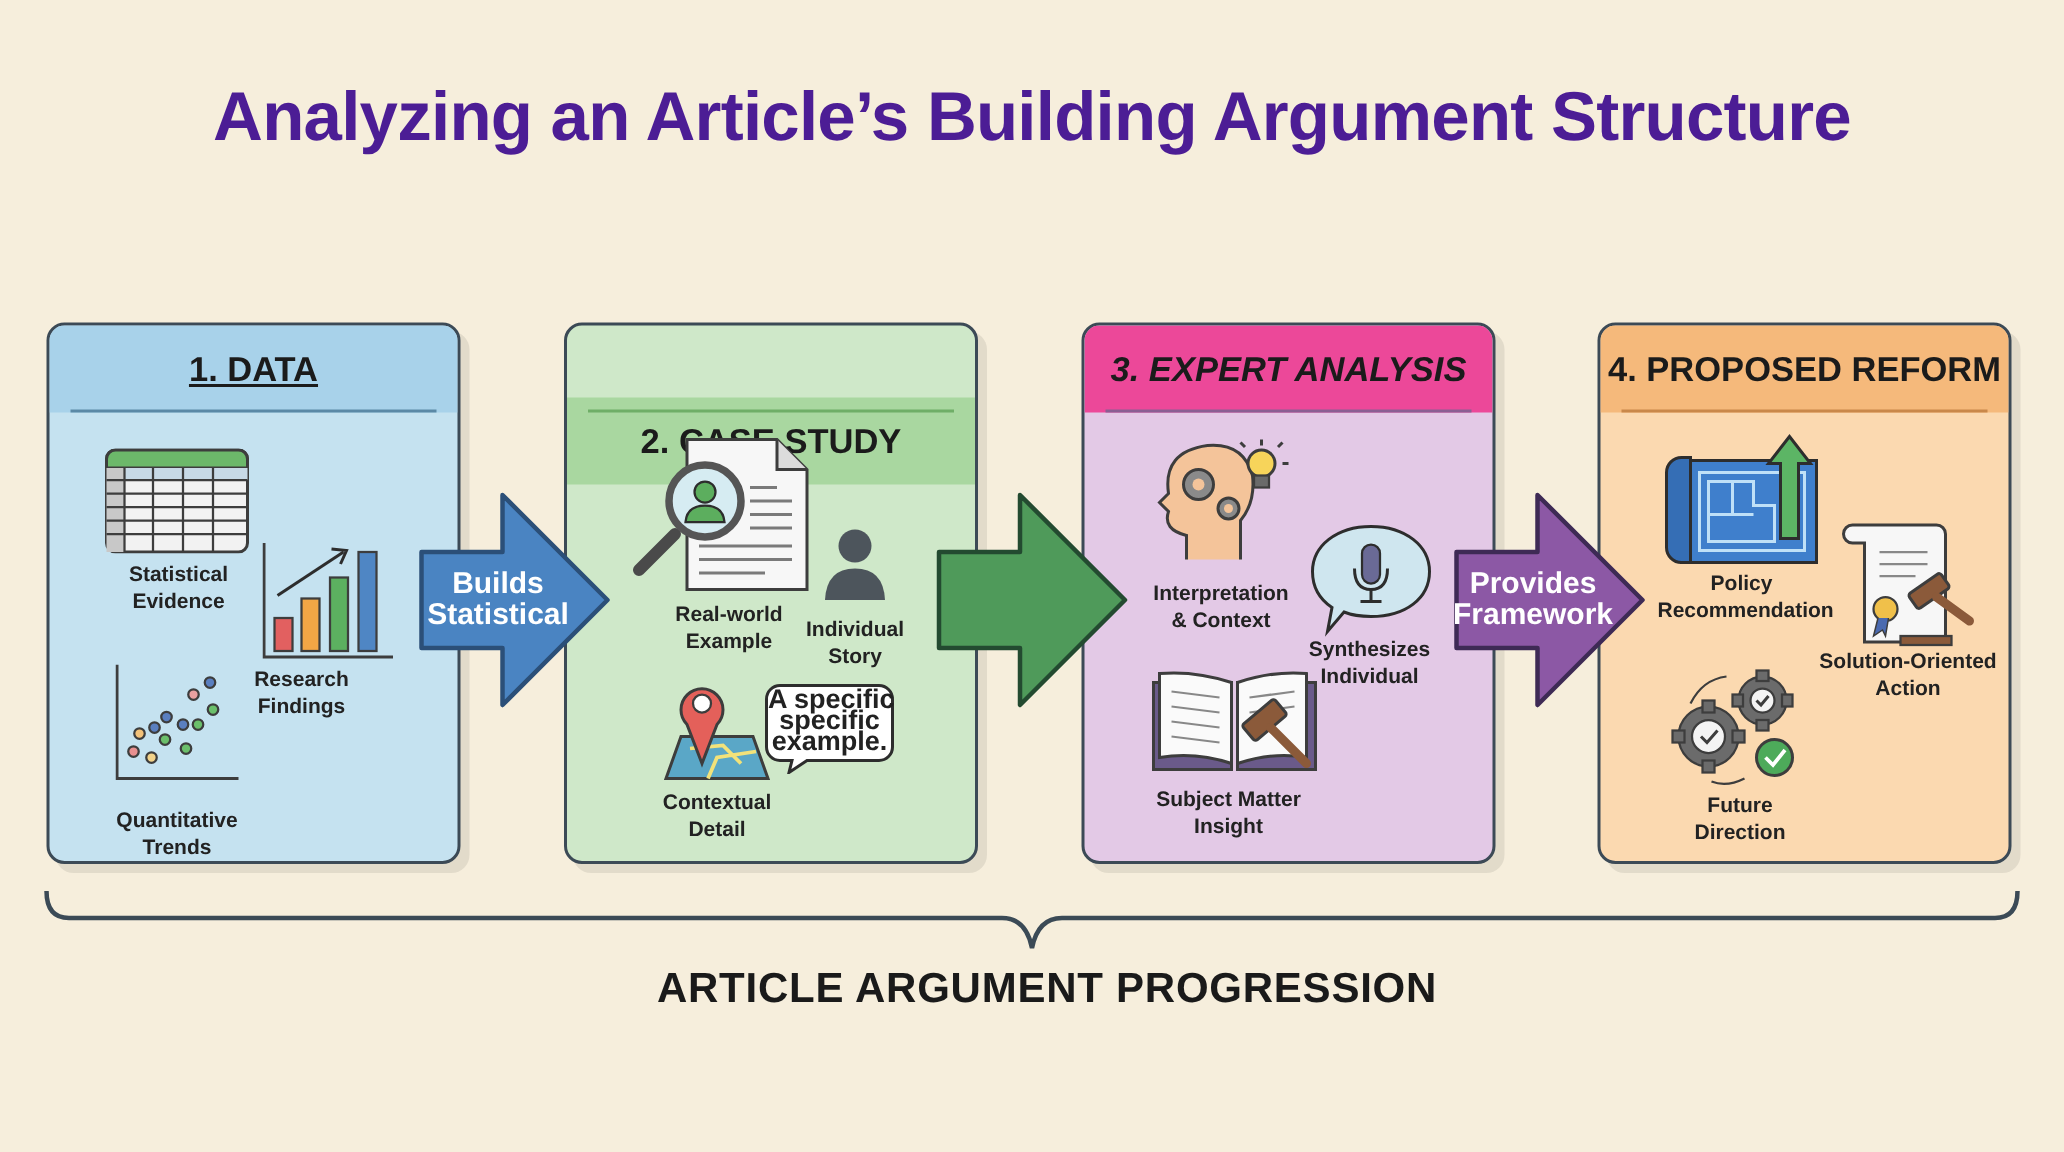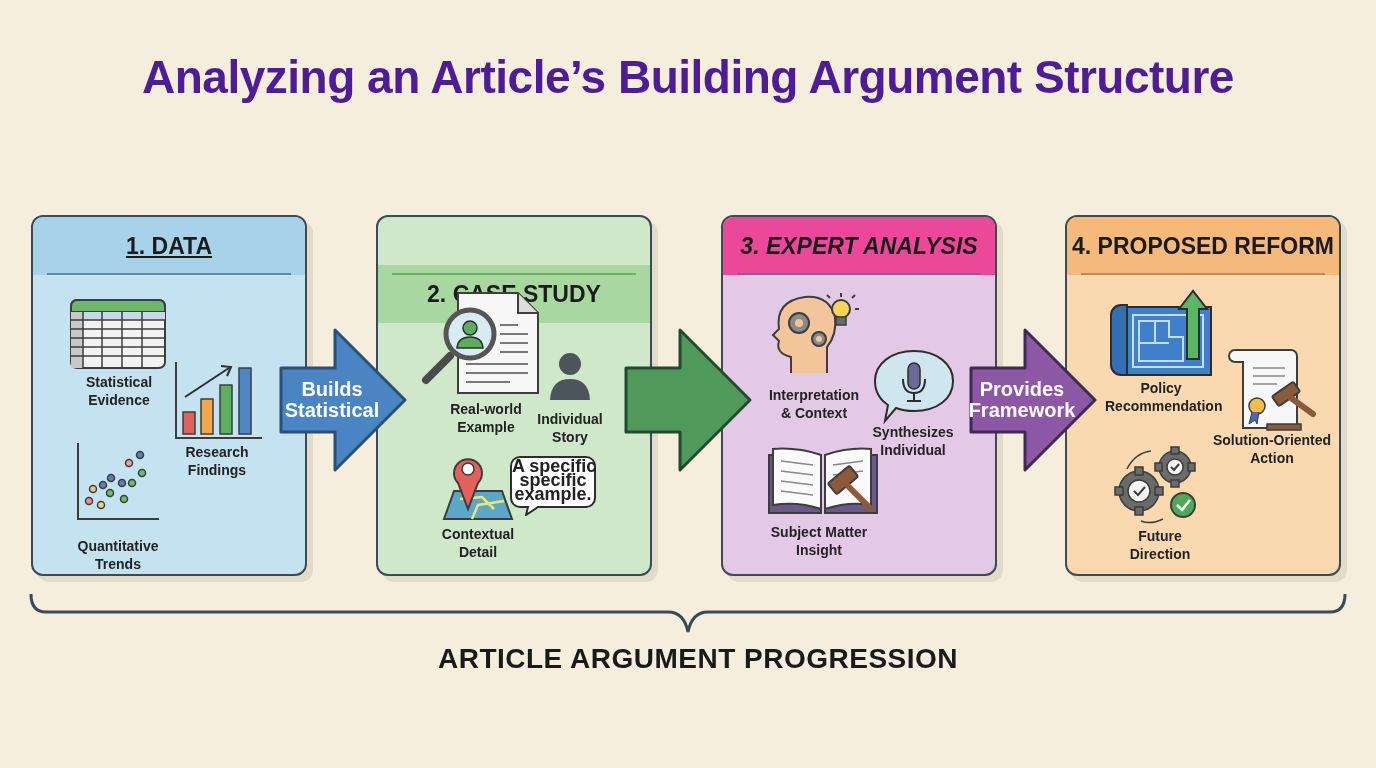--- a/index.html
+++ b/index.html
@@ -89,21 +89,21 @@
     </div>
     <svg class="icon" style="left:142px;top:87px" width="88" height="78" viewBox="0 0 88 78">
       <path d="M1 0 V76 H87" fill="none" stroke="#3d3d3d" stroke-width="2"></path>
       <rect x="8" y="50" width="12" height="22" fill="#e26060" stroke="#3d3d3d" stroke-width="1.5"></rect>
       <rect x="26" y="37" width="12" height="35" fill="#f2a645" stroke="#3d3d3d" stroke-width="1.5"></rect>
       <rect x="45" y="23" width="12" height="49" fill="#5cb060" stroke="#3d3d3d" stroke-width="1.5"></rect>
       <rect x="64" y="6" width="12" height="66" fill="#4f86c4" stroke="#3d3d3d" stroke-width="1.5"></rect>
       <path d="M10 35 L54 6" stroke="#2d2d2d" stroke-width="2" fill="none"></path>
       <path d="M46 4 L56 5 L52 14" stroke="#2d2d2d" stroke-width="2" fill="none"></path>
     </svg>
-    <div class="lbl" style="left:140px;top:168px;width:88px">
+    <div class="lbl" style="left:124px;top:168px;width:88px">
       <div>Research</div>
       <div>Findings</div>
     </div>
     <svg class="icon" style="left:44px;top:168px" width="84" height="78" viewBox="0 0 84 78">
       <path d="M1 0 V76 H82" fill="none" stroke="#3d3d3d" stroke-width="2"></path>
       <g stroke="#3d3d3d" stroke-width="1.5">
         <circle cx="12" cy="58" r="3.5" fill="#e89090"></circle>
           <circle cx="24" cy="62" r="3.5" fill="#f3d38a"></circle>
         <circle cx="16" cy="46" r="3.5" fill="#f3c27a"></circle>
           <circle cx="26" cy="42" r="3.5" fill="#5a7fc0"></circle>

